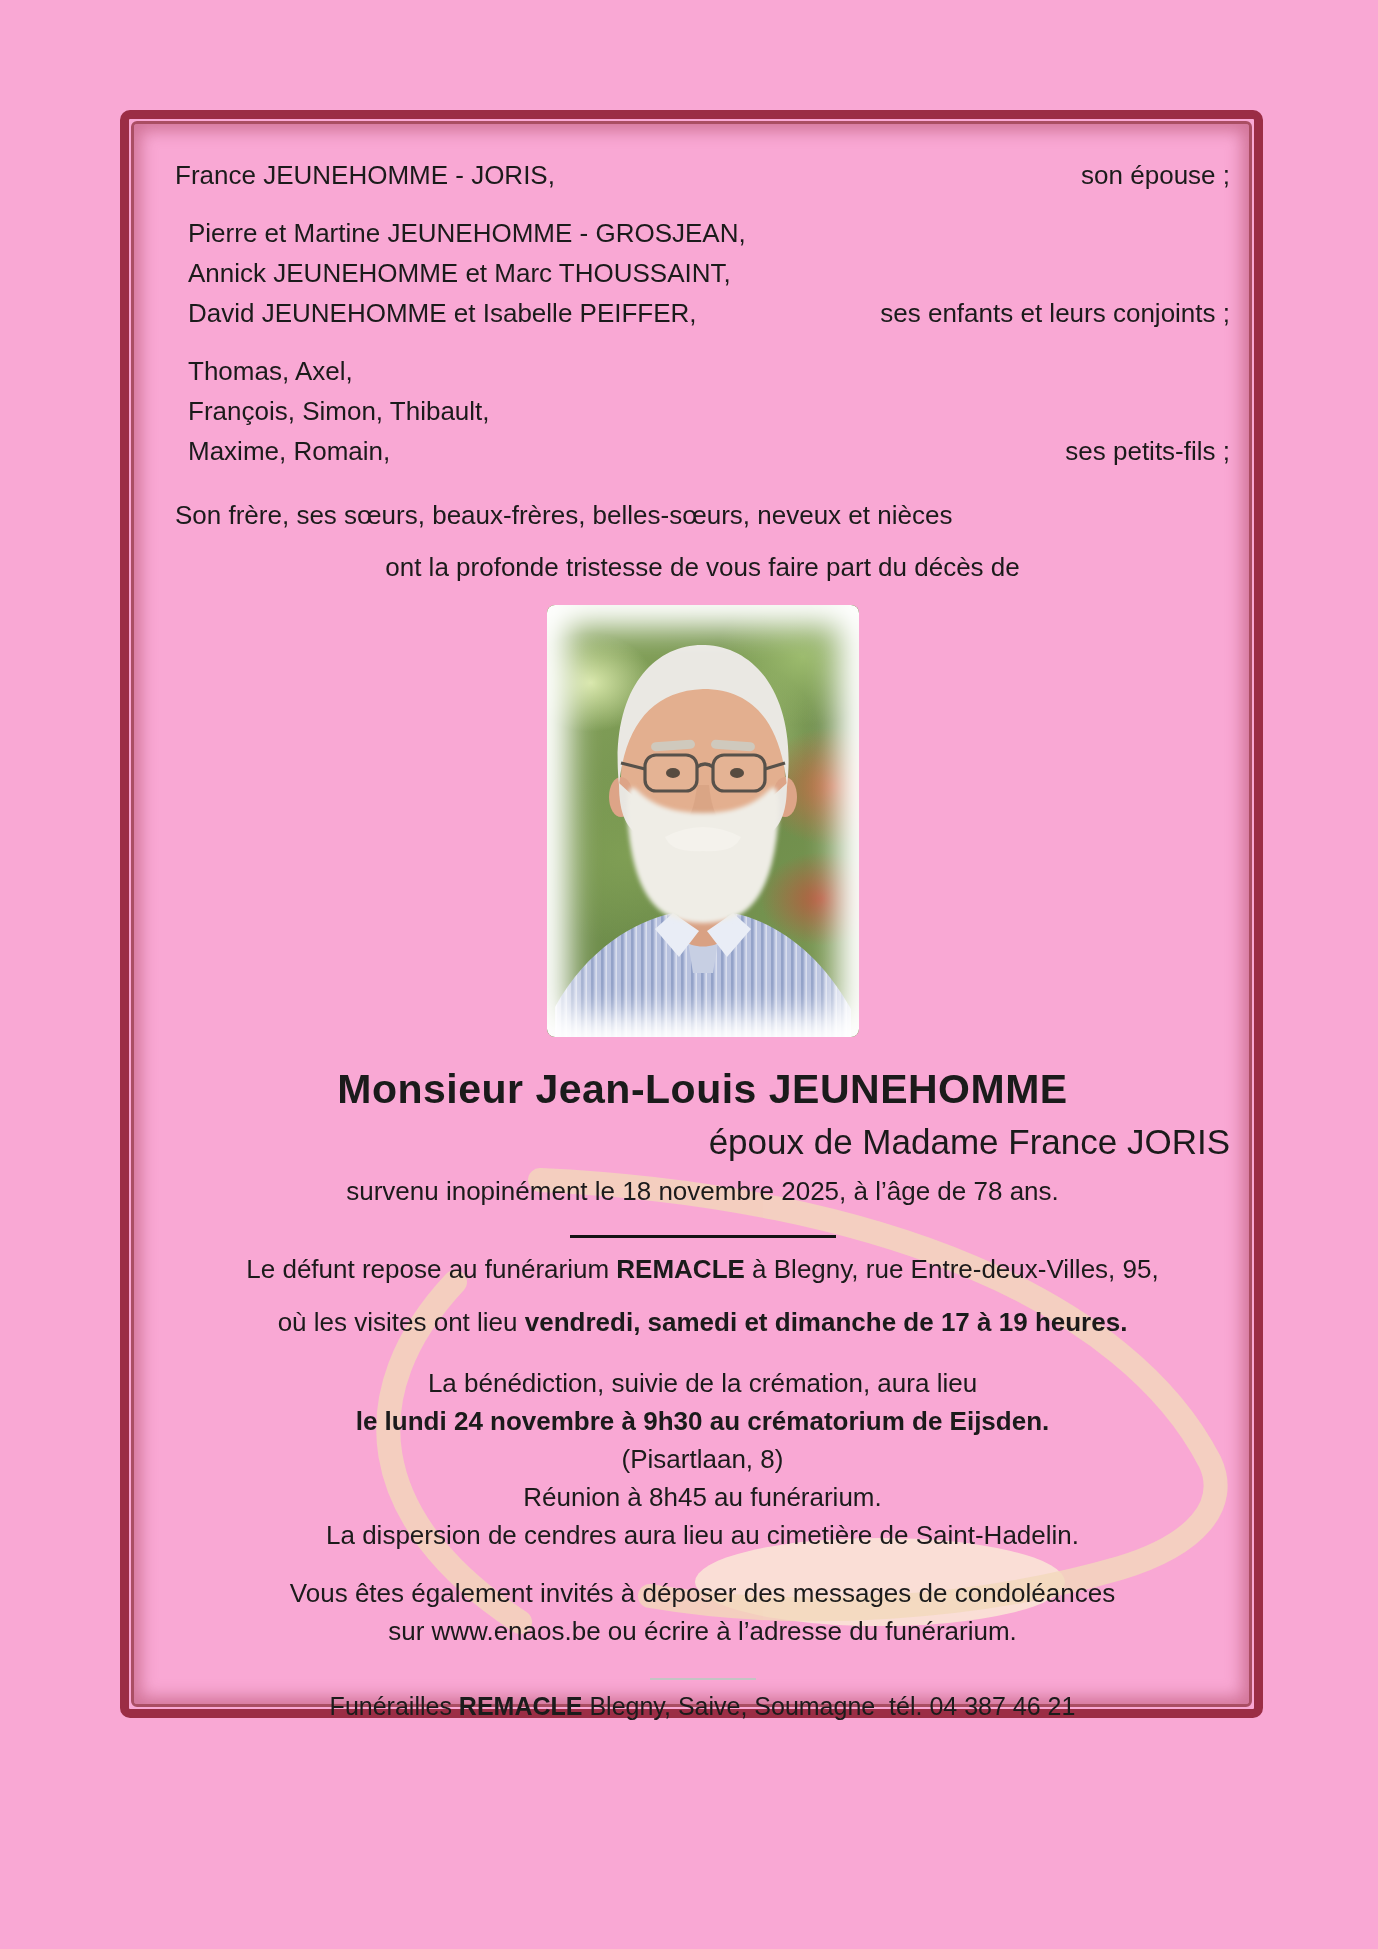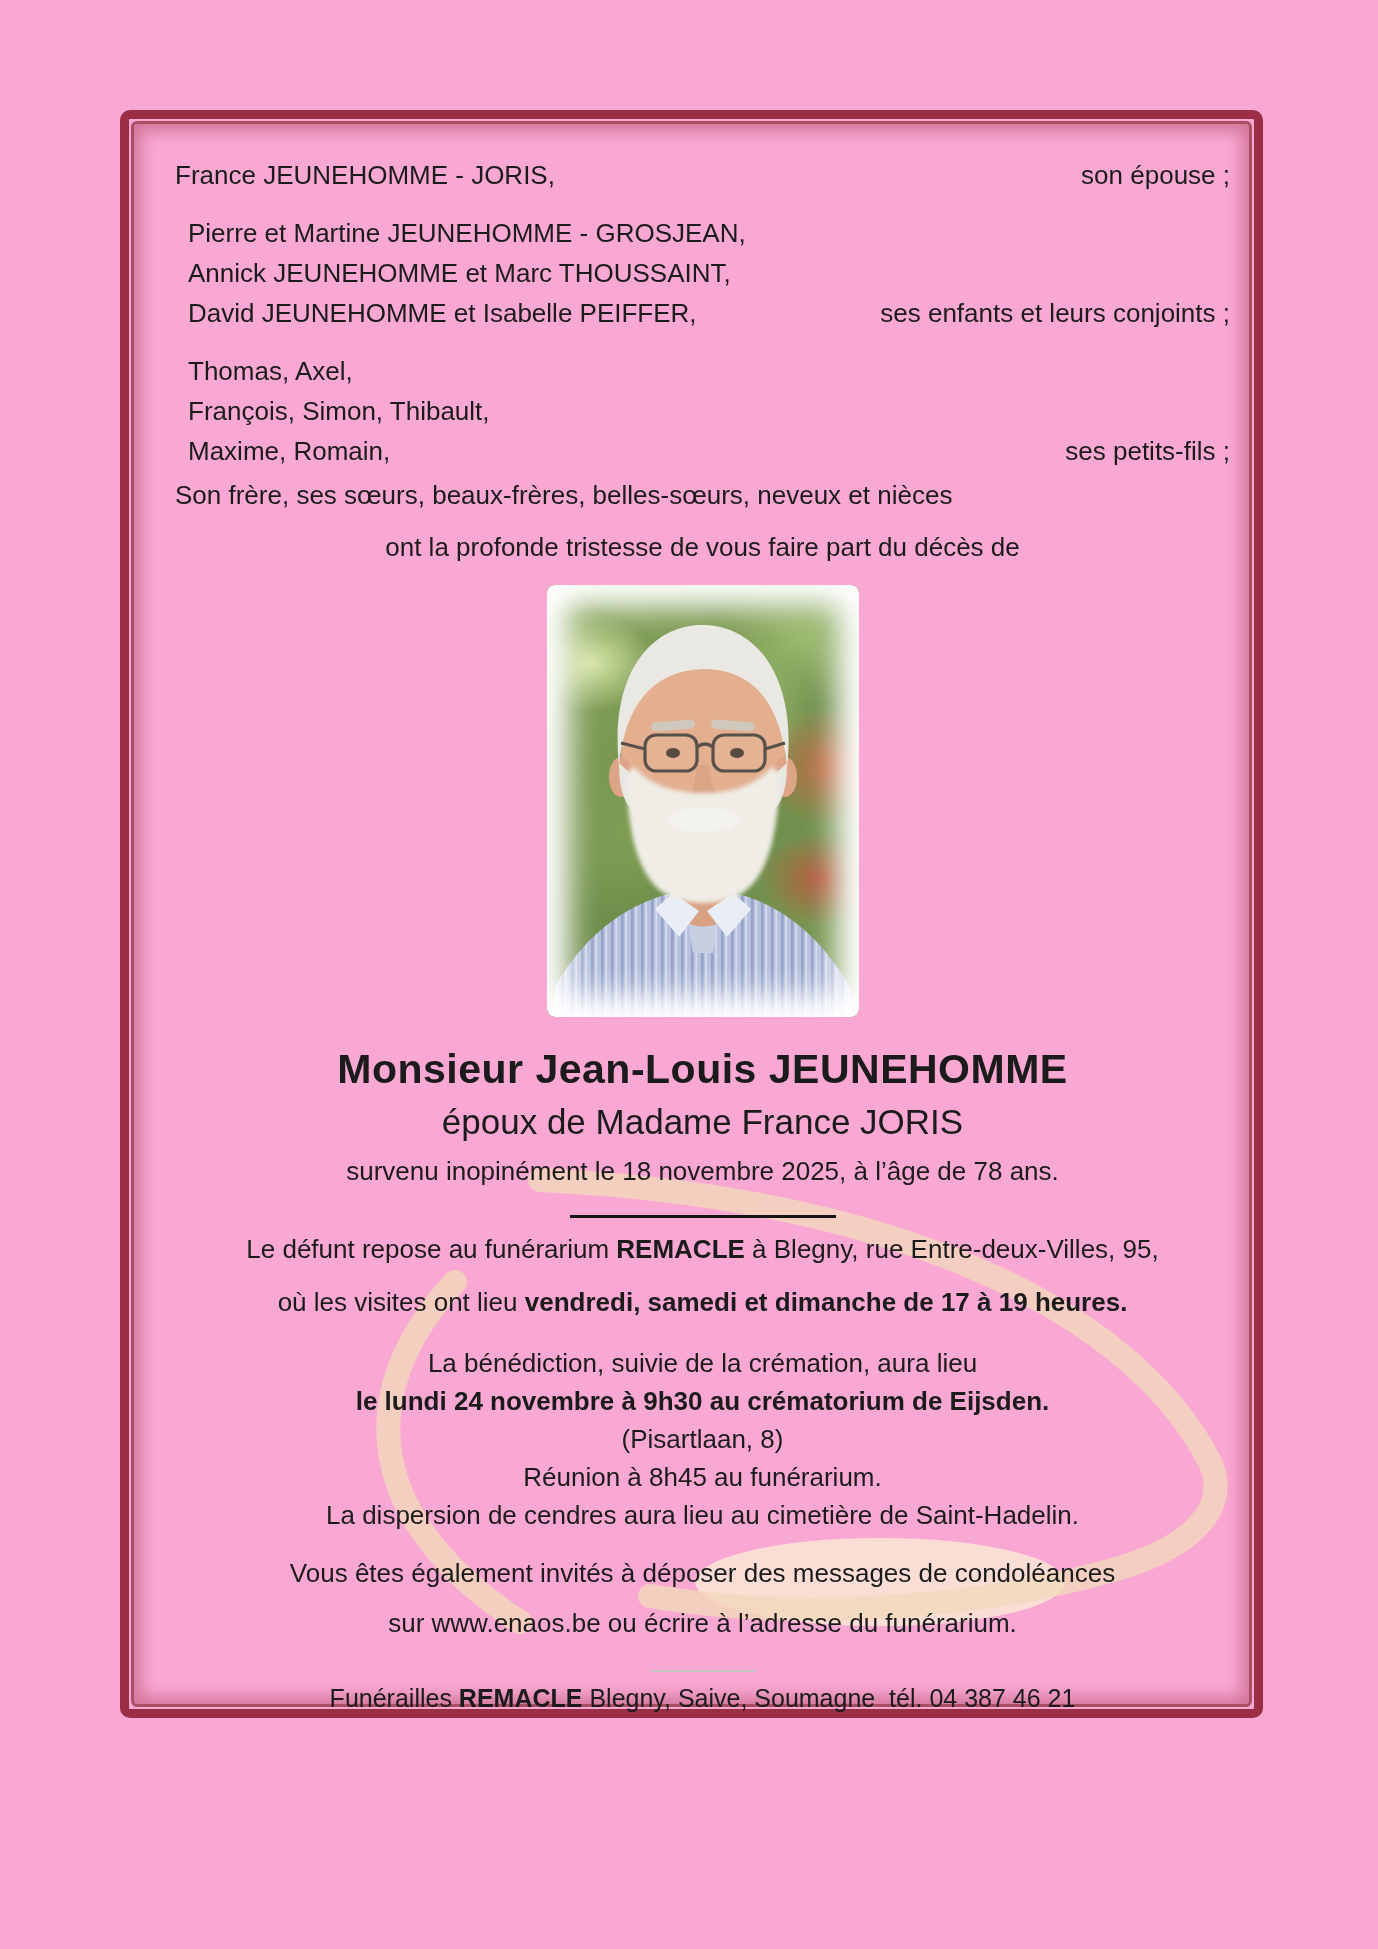--- a/index.html
+++ b/index.html
@@ -14,40 +14,40 @@
            box-shadow: inset 0 0 16px 7px rgba(155,45,69,0.42); pointer-events:none; }
 
   .content { position:relative; box-sizing:border-box; width:100%; height:100%;
              padding:36px 24px 0 46px; font-size:26px; line-height:40px; }
 
   .row { display:flex; justify-content:space-between; align-items:flex-end; }
   .grp { margin-top:18px;margin-left:13px; }
   .nm  { line-height:40px; }
   .rel { text-align:right; white-space:nowrap; line-height:40px; }
 
-  .sib   { margin-top:4px; }
+  .sib   { margin-top:24px; }
   .intro { margin-top:12px; text-align:center; }
 
   .photo { position:relative; width:312px; height:432px; margin:18px auto 0; border-radius:8px; overflow:hidden;
     background:
       radial-gradient(90px 70px at 14% 18%, #d8e7aa 0%, rgba(216,231,170,0) 70%),
       radial-gradient(120px 95px at 82% 12%, #9cbb6d 0%, rgba(156,187,109,0) 72%),
       radial-gradient(110px 85px at 92% 42%, #c66c46 0%, rgba(198,108,70,0) 70%),
       radial-gradient(85px 65px at 88% 68%, #b75b3f 0%, rgba(183,91,63,0) 72%),
       radial-gradient(150px 115px at 26% 58%, #7f9e54 0%, rgba(127,158,84,0) 75%),
       radial-gradient(130px 105px at 58% 30%, #abc77d 0%, rgba(171,199,125,0) 70%),
       linear-gradient(135deg, #8aa75e 0%, #6e8d4b 55%, #7e9b55 100%);
   }
   .photo svg { display:block; width:100%; height:100%; }
   .photo::after { content:""; position:absolute; inset:0; border-radius:8px;
     box-shadow: inset 0 0 30px 22px #ffffff; }
 
   .center { text-align:center; }
   .title   { margin-top:26px; font-size:41px; font-weight:700; line-height:52px; letter-spacing:0.5px; }
-  .spouse  { margin-top:6px;  font-size:35px; line-height:42px; }
+  .spouse  { margin-top:6px;  font-size:35px; line-height:42px;text-align:right; }
   .detail  { margin-top:8px;  font-size:26px; line-height:40px; }
 
   .hr-black { width:266px; height:3px; background:#141414; margin:24px auto 0; }
   .para1 { margin-top:10px; line-height:43px; }
   .sec   { margin-top:20px; line-height:38px; }
   .b { font-weight:700; }
 
   .hr-gray { width:106px; height:2px; background:#c4c4c4; margin:28px auto 0; }
   .footer  { margin-top:8px; font-size:25px; line-height:36px; }
 </style>
@@ -150,21 +150,21 @@
         <span>où les visites ont lieu </span><span class="b">vendredi, samedi et dimanche de 17 à 19 heures.</span>
       </div>
 
       <div class="center sec">La bénédiction, suivie de la crémation, aura lieu</div>
       <div class="center b" style="line-height:38px;">le lundi 24 novembre à 9h30 au crématorium de Eijsden.</div>
       <div class="center" style="line-height:38px;">(Pisartlaan, 8)</div>
       <div class="center" style="line-height:38px;">Réunion à 8h45 au funérarium.</div>
       <div class="center" style="line-height:38px;">La dispersion de cendres aura lieu au cimetière de Saint-Hadelin.</div>
 
       <div class="center sec">Vous êtes également invités à déposer des messages de condoléances</div>
-      <div class="center" style="line-height:38px;margin-top:12px;">sur www.enaos.be ou écrire à l’adresse du funérarium.</div>
+      <div class="center" style="line-height:38px;">sur www.enaos.be ou écrire à l’adresse du funérarium.</div>
 
       <div class="hr-gray"></div>
 
       <div class="center footer">
         <span>Funérailles </span><span class="b">REMACLE</span><span> Blegny, Saive, Soumagne&nbsp; tél. 04 387 46 21</span>
       </div>
 
     </div>
   </div>
 </div>

